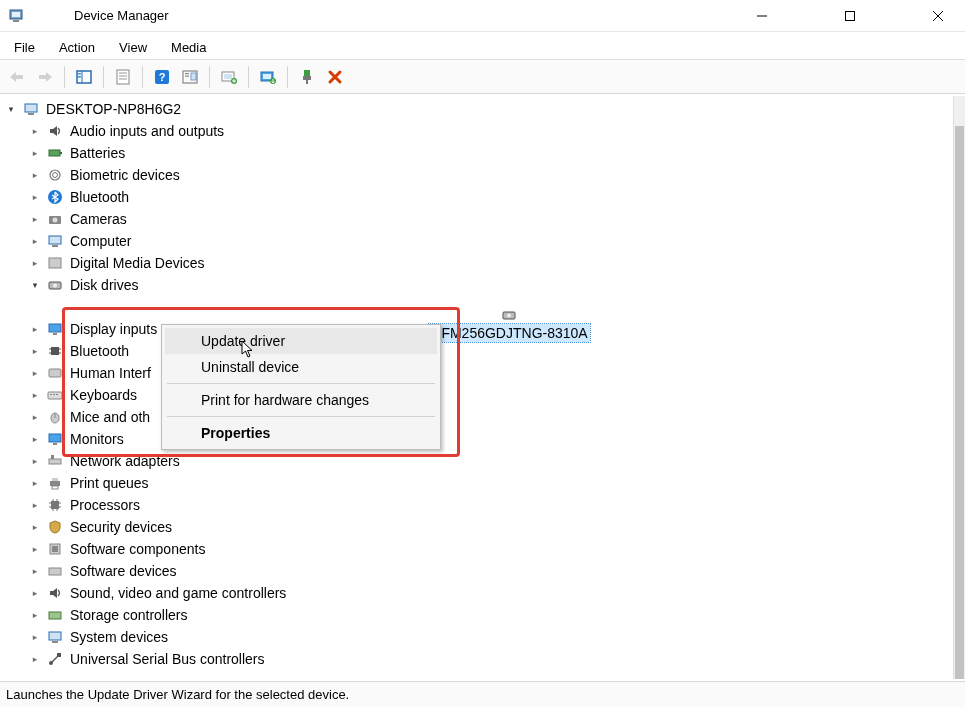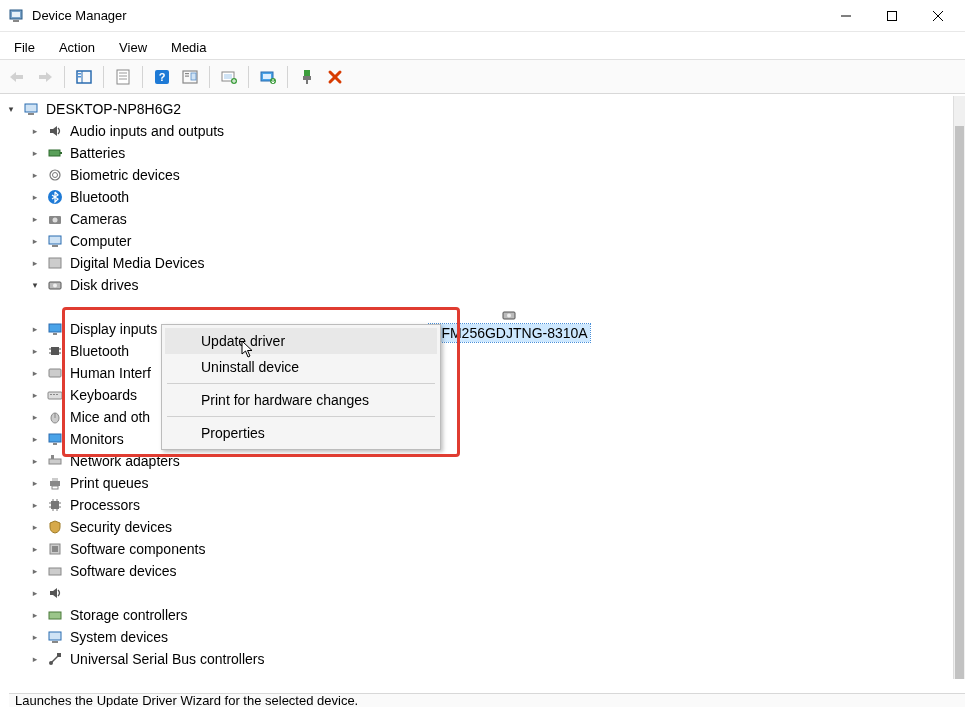--- a/index.html
+++ b/index.html
@@ -14,20 +14,21 @@
     color: #000;
   }
 
   
   .titlebar {
     height: 32px;
     display: flex;
     align-items: center;
     padding: 0 4px 0 8px;
     border-bottom: 1px solid #e8e8e8;
+    gap: 42px;
   }
   .titlebar .app-icon { width: 16px; height: 16px; margin-right: 8px; display:flex; align-items:center; justify-content:center;}
   .titlebar .title { font-size: 13px; }
   .titlebar .spacer { flex: 1; }
   .win-btn {
     width: 46px; height: 30px;
     display: flex; align-items: center; justify-content: center;
     font-size: 11px; cursor: default;
   }
 
@@ -112,46 +113,45 @@
     box-shadow: 2px 2px 4px rgba(0,0,0,.25);
     padding:3px 3px;
     font-size:14px;
     min-width:280px;
   }
   .cm-item {
     padding:5px 20px 5px 36px;
     cursor:default;
   }
   .cm-item.hover { background:#e8e8e8; }
-  .cm-item.bold { font-weight:400; }
+  .cm-item.bold { font-weight:700; }
   .cm-sep { height:1px; background:#d0d0d0; margin:3px 2px; }
 
   
   .red-box {
     position:absolute;
     border:3px solid #e03c31;
     border-radius:4px;
     pointer-events:none;
   }
 
   
   .cursor-ptr {
     position:absolute;
     pointer-events:none;
   }
 
   
   .statusbar {
-    position:absolute; left:0; right:0; bottom:0; height:14px;
+    position:absolute; left:0; right:0; bottom:0; height:26px;
     border-top:1px solid #d8d8d8;
     display:flex; align-items:center;
     padding:0 6px;
     font-size:13px;
     background:#fafafa;
-    margin-left:9px;
   }
 
   svg { display:block; }
 </style>
 </head>
 <body>
 
 <div class="titlebar">
   <span class="app-icon">
     <svg width="16" height="16" viewBox="0 0 16 16">
@@ -524,20 +524,21 @@
         </div>
 
         <div class="node">
           <span class="caret">▸</span>
           <span class="nicon">
               <svg width="16" height="16">
                 <path d="M3 6 L6 6 L10 3 L10 13 L6 10 L3 10 Z" fill="#555"></path>
                 <path d="M11 5 Q14 8 11 11" stroke="#555" fill="none" stroke-width="1.3"></path>
               </svg>
             </span>
+          <span class="label">Sound, video and game controllers</span>
         </div>
 
         <div class="node">
           <span class="caret">▸</span>
           <span class="nicon">
               <svg width="16" height="16">
                 <rect x="2" y="5" width="12" height="7" fill="#9bc58a" stroke="#4a7a3a"></rect>
               </svg>
             </span>
           <span class="label">Storage controllers</span>

